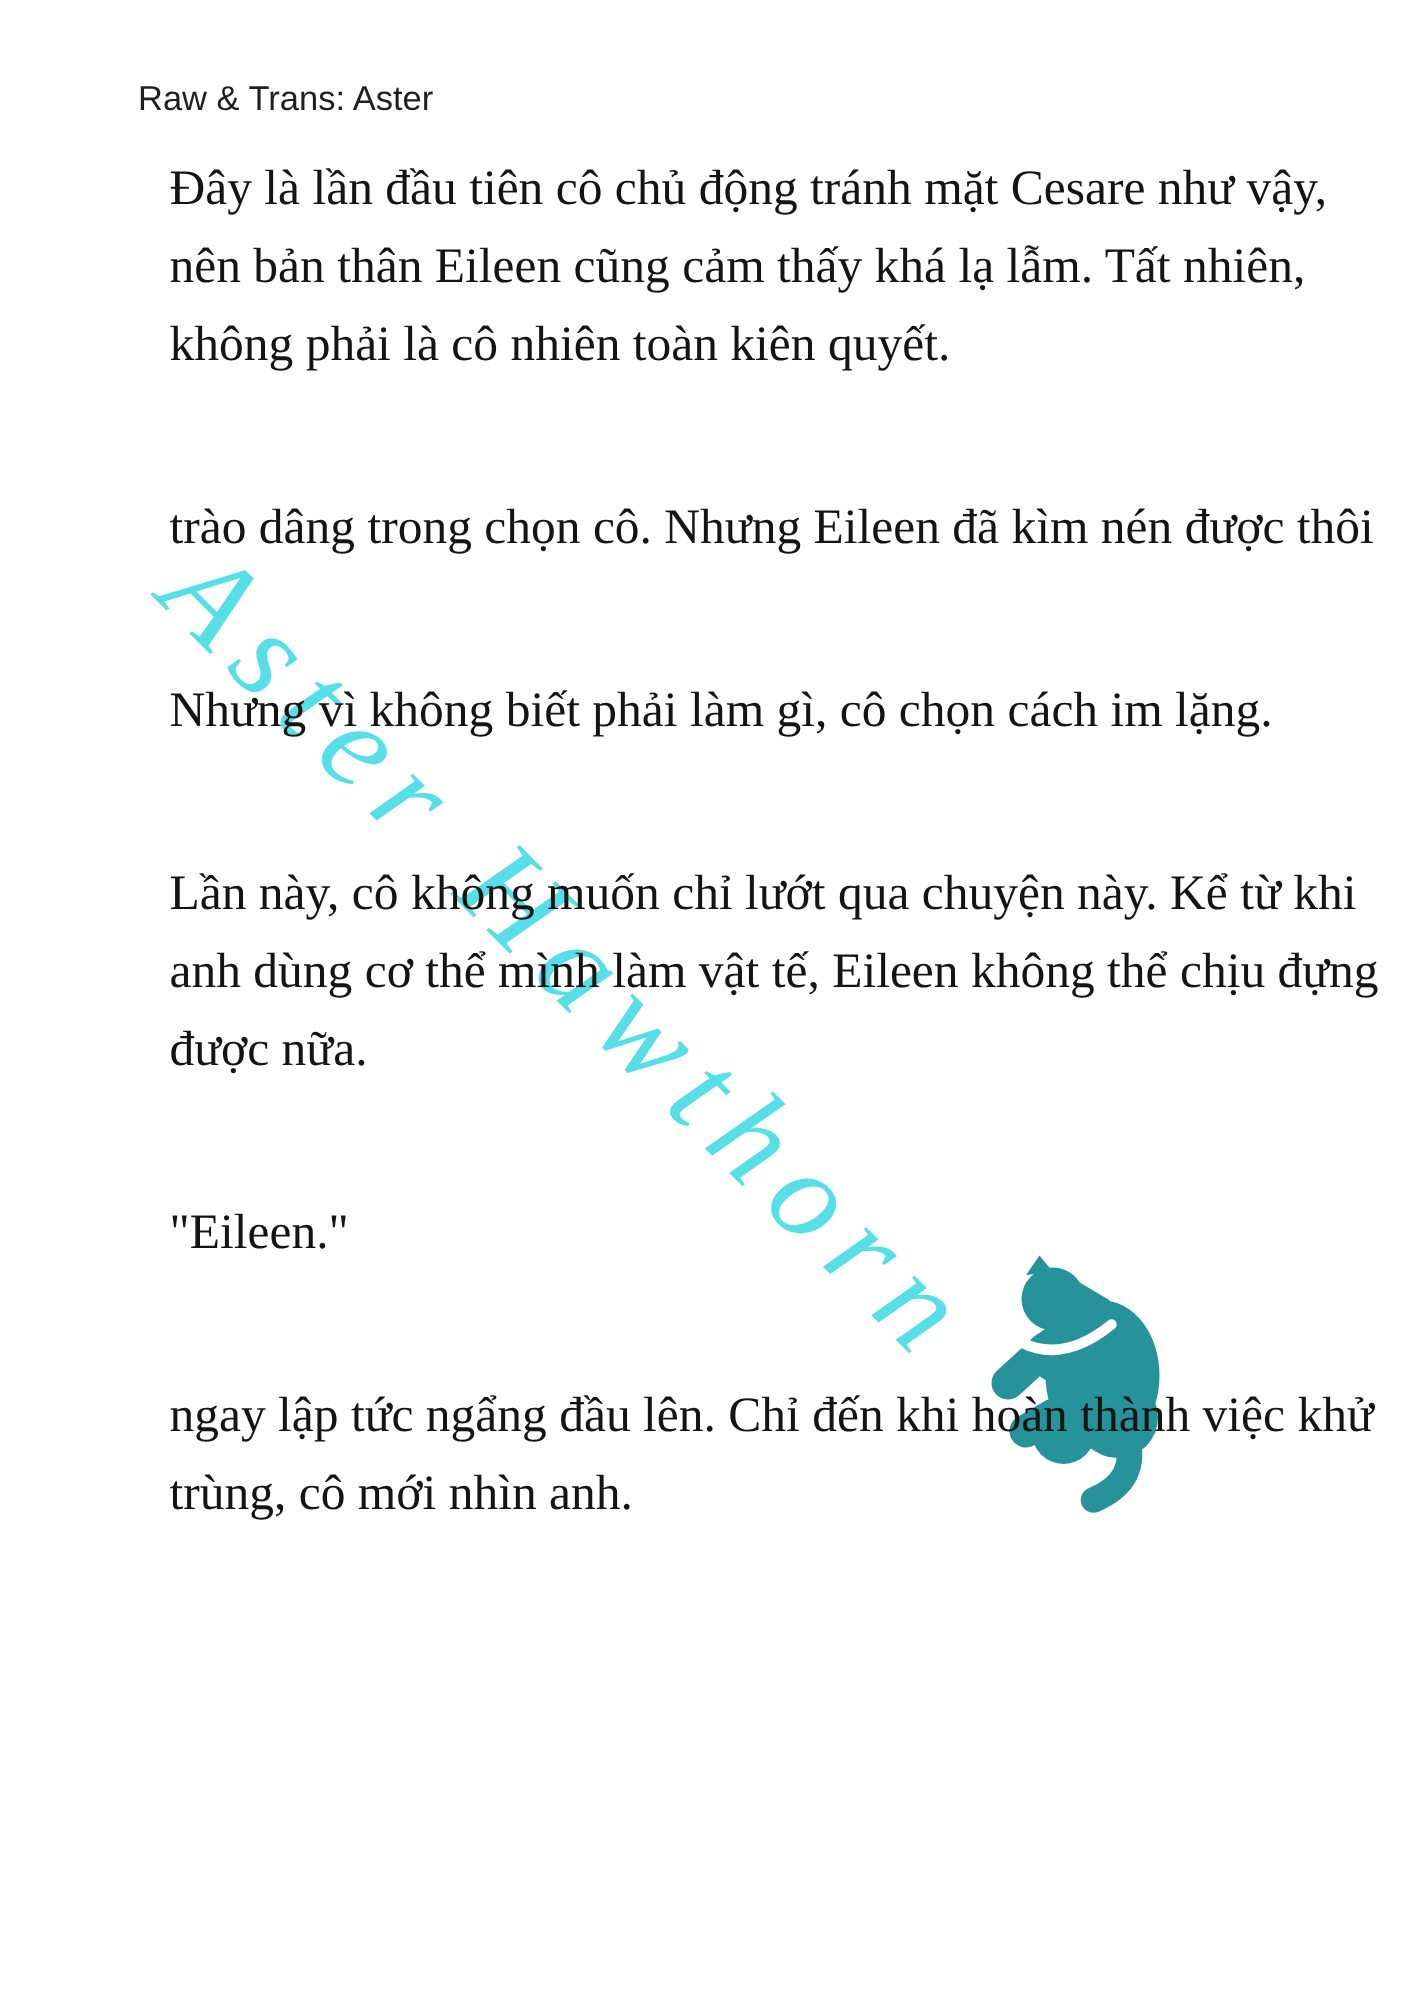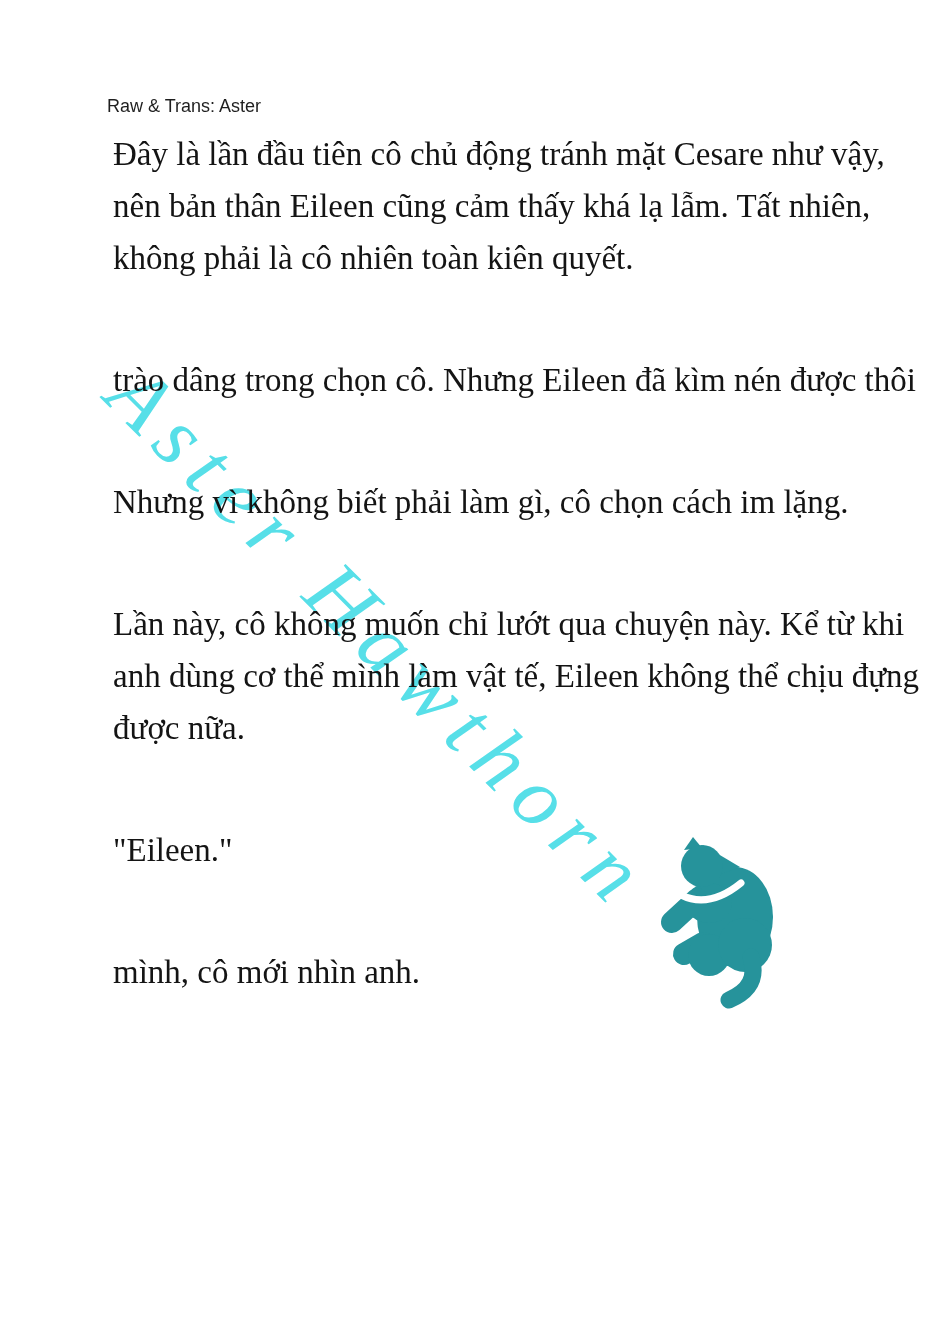--- a/index.html
+++ b/index.html
@@ -26,37 +26,35 @@
     font-style: italic;
     font-size: 85px;
     letter-spacing: 13px;
     color: var(--wm-color);
     white-space: nowrap;
     z-index: 0;
     pointer-events: none;
   }
   .credit {
     position: absolute;
-    left: 107px;
+    left: 92px;
     top: 52px;
     font-family: "Liberation Sans", sans-serif;
-    font-size: 18px;
+    font-size: 23px;
     color: #1f1f1f;
     z-index: 2;
     white-space: nowrap;
-    margin-top: 44px;
   }
   .content {
     position: absolute;
     left: 113px;
     top: 100px;
     z-index: 1;
     color: #141414;
     font-size: 33px;
-    margin-top: 28px;
   }
   .para { margin: 0 0 70px 0; }
   .line { line-height: 52px; white-space: nowrap; }
   .cat {
     position: absolute;
     left: 653px;
     top: 833px;
     width: 130px;
     height: 180px;
     z-index: 1;
@@ -104,17 +102,18 @@
     </div>
     <div class="para">
       <div class="line">Lần này, cô không muốn chỉ lướt qua chuyện này. Kể từ khi</div>
       <div class="line">anh dùng cơ thể mình làm vật tế, Eileen không thể chịu đựng</div>
       <div class="line">được nữa.</div>
     </div>
     <div class="para">
       <div class="line">"Eileen."</div>
     </div>
     <div class="para">
-      <div class="line">mình, cô mới nhìn anh.</div>
+      <div class="line">ngay lập tức ngẩng đầu lên. Chỉ đến khi hoàn thành việc khử</div>
+      <div class="line">trùng, cô mới nhìn anh.</div>
     </div>
   </div>
 
 </div>
 
 </body></html>

